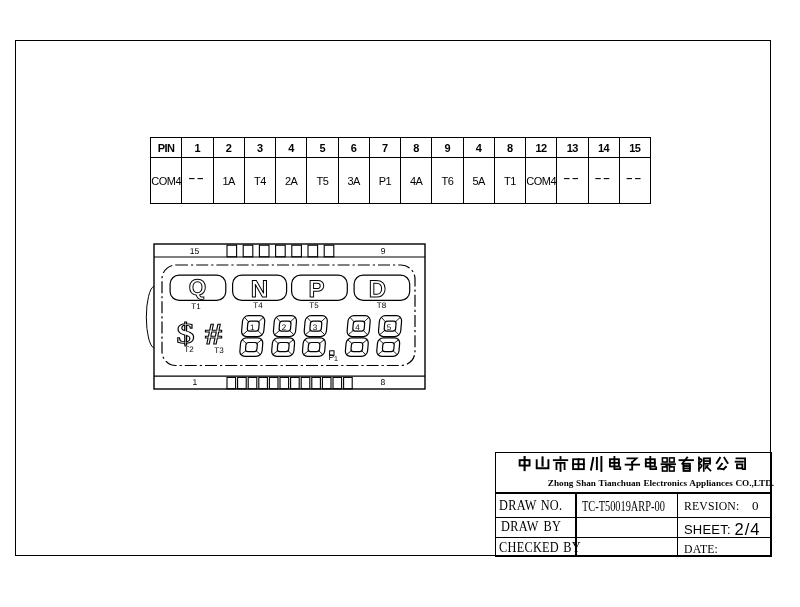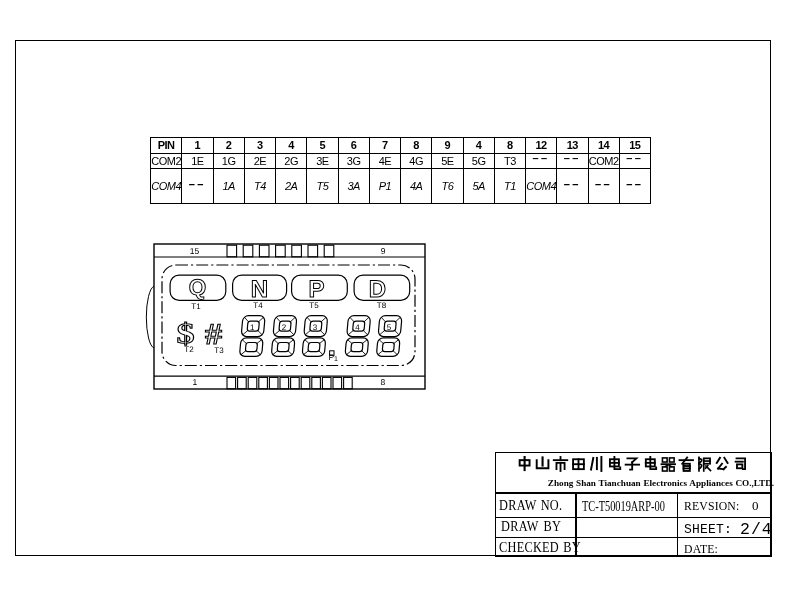--- a/index.html
+++ b/index.html
@@ -27,39 +27,21 @@
         <td>7</td>
         <td>8</td>
         <td>9</td>
         <td>4</td>
         <td>8</td>
         <td>12</td>
         <td>13</td>
         <td>14</td>
         <td>15</td>
   </tr>
-  <tr style="height:13px;">
-    <td>COM2</td>
-        <td>1E</td>
-        <td>1G</td>
-        <td>2E</td>
-        <td>2G</td>
-        <td>3E</td>
-        <td>3G</td>
-        <td>4E</td>
-        <td>4G</td>
-        <td>5E</td>
-        <td>5G</td>
-        <td>T3</td>
-        <td><span class="dash">––</span></td>
-        <td><span class="dash">––</span></td>
-        <td>COM2</td>
-        <td><span class="dash">––</span></td>
-  </tr>
-  <tr style="height:29px;font-style:italic;">
+  <tr style="height:29px;">
     <td>COM4</td>
         <td><span class="dash">––</span></td>
         <td>1A</td>
         <td>T4</td>
         <td>2A</td>
         <td>T5</td>
         <td>3A</td>
         <td>P1</td>
         <td>4A</td>
         <td>T6</td>
@@ -310,17 +292,17 @@
 <div class="abs" style="left:499px;top:497.9px;font-family:'Liberation Serif',serif;font-size:14px;word-spacing:1px;letter-spacing:0.3px;transform:scaleX(0.88);transform-origin:0 0;white-space:nowrap;">DRAW NO.</div>
 
 <div class="abs" style="left:582px;top:497.5px;font-family:'Liberation Serif',serif;font-size:15px;letter-spacing:0px;transform:scaleX(0.69);transform-origin:0 0;white-space:nowrap;">TC-T50019ARP-00</div>
 
 <div class="abs" style="left:684px;top:497.9px;font-family:'Liberation Serif',serif;font-size:13px;letter-spacing:0.2px;transform:scaleX(0.9);transform-origin:0 0;">REVSION:</div>
 
 <div class="abs" style="left:752px;top:497.9px;font-family:'Liberation Serif',serif;font-size:13px;">0</div>
 
 <div class="abs" style="left:501px;top:518.9px;font-family:'Liberation Serif',serif;font-size:14px;word-spacing:2px;letter-spacing:0.3px;transform:scaleX(0.88);transform-origin:0 0;white-space:nowrap;">DRAW BY</div>
 
-<div class="abs" style="left:684px;top:519px;font-family:Liberation Mono, monospace;font-size:13px;letter-spacing:0.2px;white-space:nowrap;">SHEET: <span style="font-size:16.5px;letter-spacing:1px;position:relative;top:0.5px;">2/4</span></div>
+<div class="abs" style="left:684px;top:519px;font-family:Liberation Sans, sans-serif;font-size:13px;letter-spacing:0.2px;white-space:nowrap;">SHEET: <span style="font-size:16.5px;letter-spacing:1px;position:relative;top:0.5px;">2/4</span></div>
 
 <div class="abs" style="left:499px;top:539.9px;font-family:'Liberation Serif',serif;font-size:14px;word-spacing:1px;letter-spacing:0.3px;transform:scaleX(0.88);transform-origin:0 0;white-space:nowrap;">CHECKED BY</div>
 
 <div class="abs" style="left:684px;top:540.9px;font-family:'Liberation Serif',serif;font-size:13px;letter-spacing:0.2px;transform:scaleX(0.9);transform-origin:0 0;">DATE:</div>
 
 </body></html>

